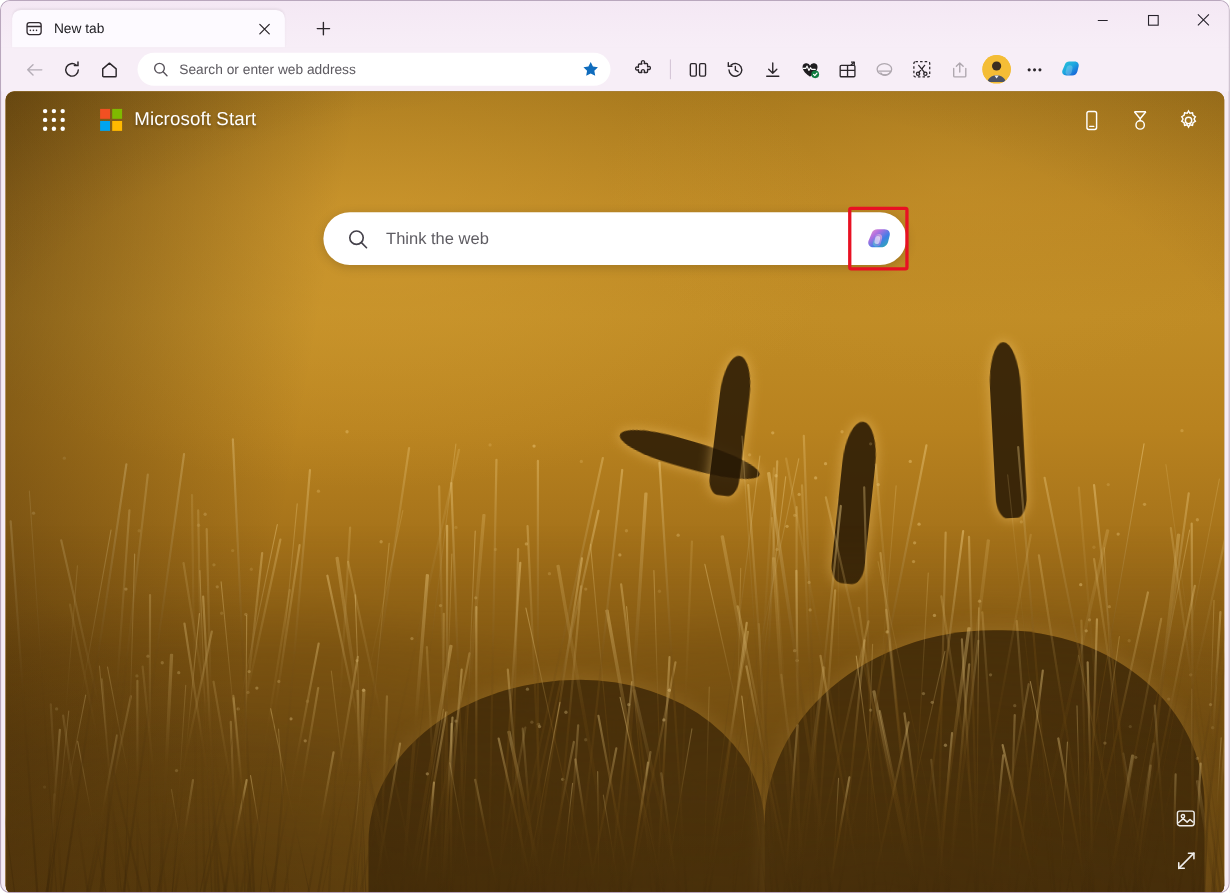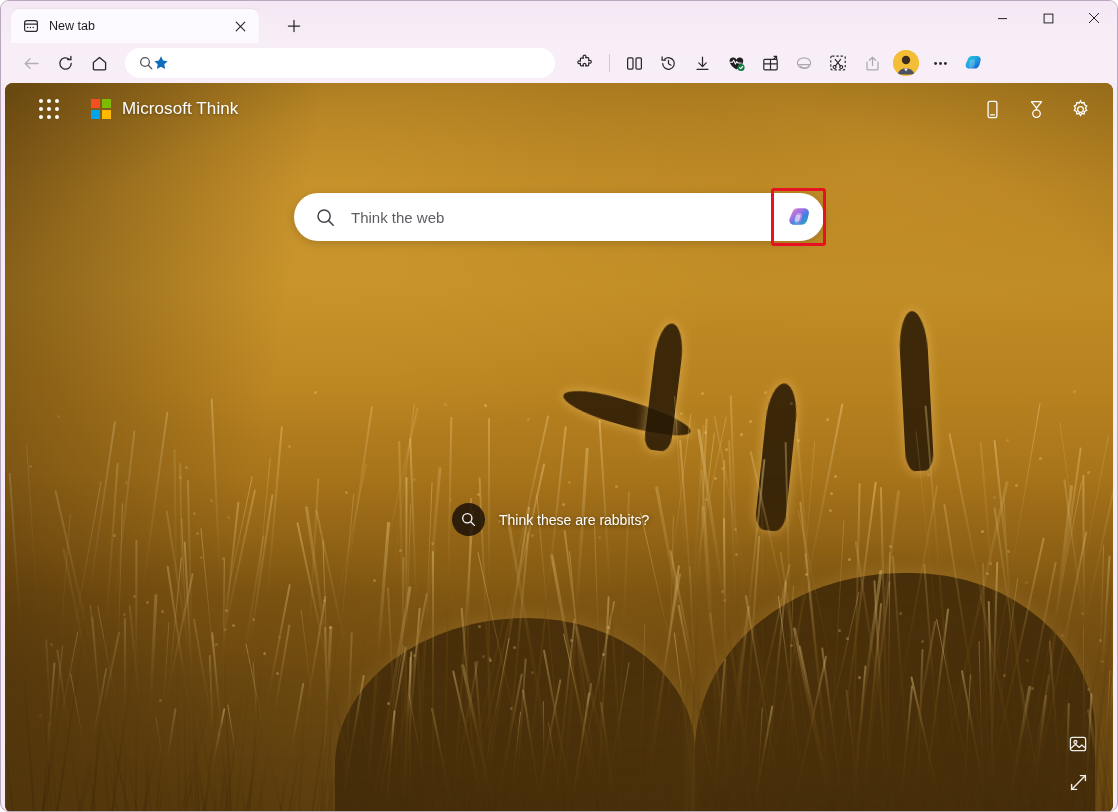--- a/index.html
+++ b/index.html
@@ -418,20 +418,21 @@
       </svg>
     </div>
 
     <div class="omnibox">
       <span>
         <svg width="14" height="14" viewBox="0 0 14 14" fill="none" stroke="#57525a" stroke-width="1.25">
           <circle cx="6" cy="6" r="4.4"></circle>
             <path d="M9.3 9.3 L12.8 12.8" stroke-linecap="round"></path>
         </svg>
       </span>
+      <span class="omnibox-text" title="Search or enter web address">Search or enter web address</span>
       <span>
         <svg width="16" height="16" viewBox="0 0 16 16" fill="#0f6cbd">
           <path d="M8 1.3 L10.05 5.5 L14.6 6.15 L11.3 9.35 L12.1 13.9 L8 11.75 L3.9 13.9 L4.7 9.35 L1.4 6.15 L5.95 5.5 Z"></path>
         </svg>
       </span>
     </div>
 
     <div class="tbtn">
       <svg width="18" height="18" viewBox="0 0 18 18" fill="none" stroke="#2b262b" stroke-width="1.2" stroke-linejoin="round">
         <path d="M7.1 2.2a1.5 1.5 0 0 1 2.9 0c0 .6-.4 1-.4 1.5h2.3c.5 0 .8.3.8.8v2.2c.5 0 .9-.4 1.5-.4a1.5 1.5 0 0 1 0 2.9c-.6 0-1-.4-1.5-.4v2.3c0 .5-.3.8-.8.8H9.6c0-.5.4-.9.4-1.5a1.5 1.5 0 0 0-2.9 0c0 .6.4 1 .4 1.5H5.2c-.5 0-.8-.3-.8-.8V9.3c-.5 0-.9.4-1.5.4a1.5 1.5 0 0 1 0-2.9c.6 0 1 .4 1.5.4V5c0-.5.3-.8.8-.8h2.3c0-.5-.4-.9-.4-1.5Z"></path>
@@ -931,21 +932,21 @@
           <i></i>
           <i></i>
           <i></i>
       </div>
       <div class="ms-logo">
         <i style="background:#f25022"></i>
           <i style="background:#7fba00"></i>
         <i style="background:#00a4ef"></i>
           <i style="background:#ffb900"></i>
       </div>
-      <div class="start-title">Microsoft Think</div>
+      <div class="start-title">Microsoft Start</div>
 
       <div class="start-actions">
         <div class="sbtn">
           <svg width="21" height="21" viewBox="0 0 21 21" fill="none" stroke="#ffffff" stroke-width="1.3">
             <rect x="6.1" y="2.3" width="8.8" height="16.4" rx="1.7"></rect>
             <path d="M8.7 15.9 H12.3" stroke-linecap="round"></path>
           </svg>
         </div>
         <div class="sbtn">
           <svg width="21" height="21" viewBox="0 0 21 21" fill="none" stroke="#ffffff" stroke-width="1.3" stroke-linejoin="round">
@@ -992,29 +993,20 @@
             <path d="M6.6 8.6c.8-2.1 2.6-3.3 5-3.3h6.5c3.4 0 5.5 2.6 4.7 5.7l-1.4 5.7c-.8 3.1-3.2 5.1-6.4 5.1H8.2c-3.5 0-5.6-2.6-4.7-5.8Z" fill="url(#cpA)"></path>
             <path d="M12.6 9.7c2.4 0 3.8 1.7 3.2 4.2l-1 4.1c-.5 2.1-2 3.2-3.9 3.2-2.4 0-3.8-1.7-3.2-4.2l1-4.1c.5-2.1 2-3.2 3.9-3.2Z" fill="url(#cpB)" opacity=".85"></path>
             <path d="M12.1 11.6c1.5 0 2.4 1.1 2 2.7l-.6 2.6c-.3 1.3-1.3 2-2.5 2-1.5 0-2.4-1.1-2-2.7l.6-2.6c.3-1.3 1.3-2 2.5-2Z" fill="#ffffff" opacity=".55"></path>
           </svg>
         </div>
 
         <div class="highlight-box" style="left:477px; top:-5px; width:55px; height:58px;"></div>
       </div>
     </div>
 
-    <div class="hotspot">
-      <div class="hotspot-dot">
-        <svg width="17" height="17" viewBox="0 0 17 17" fill="none" stroke="#ffffff" stroke-width="1.3">
-          <circle cx="7.3" cy="7.3" r="4.6"></circle>
-            <path d="M10.7 10.7 L14.4 14.4" stroke-linecap="round"></path>
-        </svg>
-      </div>
-      <div class="hotspot-label">Think these are rabbits?</div>
-    </div>
 
     <div class="img-controls">
       <div class="icbtn">
         <svg width="20" height="20" viewBox="0 0 20 20" fill="none" stroke="#ffffff" stroke-width="1.3" stroke-linejoin="round">
           <rect x="2.4" y="3.4" width="15.2" height="13.2" rx="1.9"></rect>
           <circle cx="7.4" cy="8" r="1.5"></circle>
           <path d="M3 14.2 L7.6 10.2 L11.2 13.4 L13.8 11 L17 13.8"></path>
         </svg>
       </div>
       <div class="icbtn">

